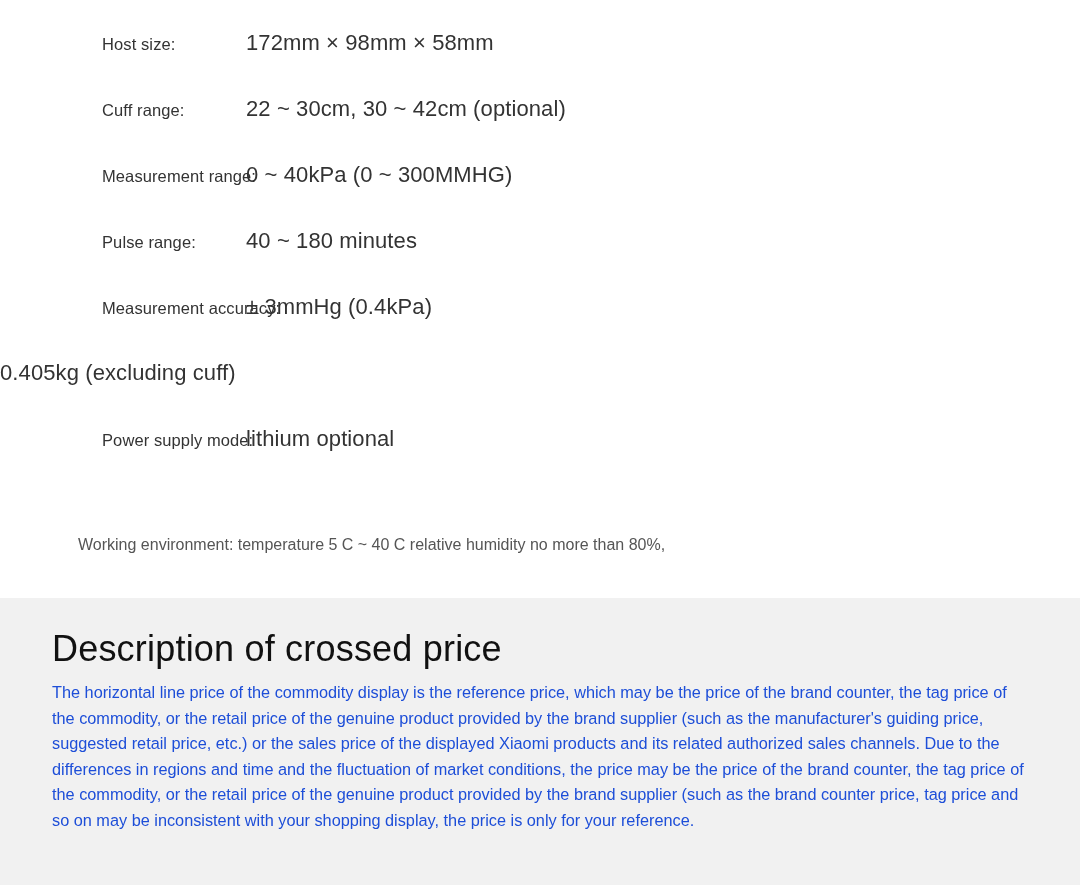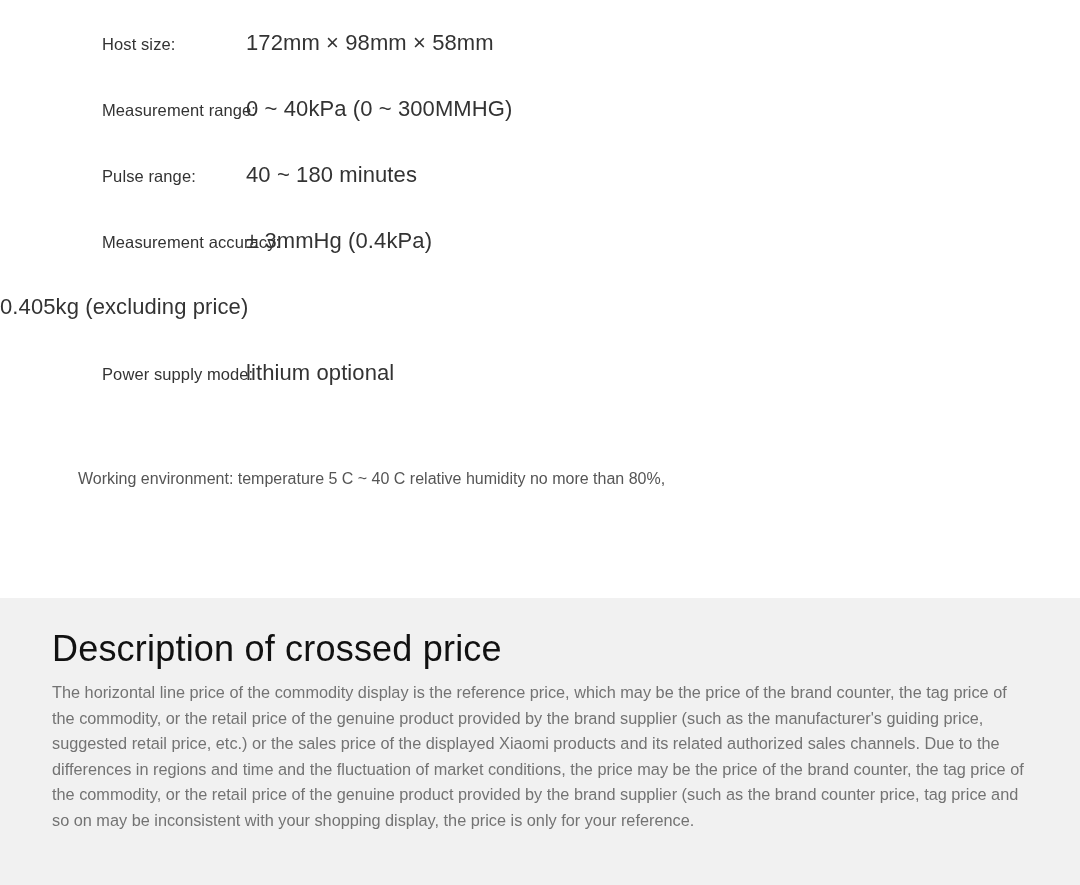--- a/index.html
+++ b/index.html
@@ -71,56 +71,60 @@
   .crossed-title {
     font-size: 36px;
     font-weight: normal;
     color: #111111;
     margin: 0 0 10px 0;
     letter-spacing: 0.2px;
   }
   .crossed-text {
     font-size: 16.3px;
     line-height: 25.5px;
-    color: #737373;
+    color: #1d4ed8;
     margin: 0;
     max-width: 980px;
     text-align: left;
   }
 </style>
 </head>
 <body>
 
 <div class="page">
 
   <div class="spec-section">
 
     <div class="spec-row">
       <div class="spec-label">Host size:</div>
       <div class="spec-value">172mm × 98mm × 58mm</div>
     </div>
 
+    <div class="spec-row">
+      <div class="spec-label">Cuff range:</div>
+      <div class="spec-value">22 ~ 30cm, 30 ~ 42cm (optional)</div>
+    </div>
 
     <div class="spec-row">
       <div class="spec-label">Measurement range:</div>
       <div class="spec-value"> 0 ~ 40kPa (0 ~ 300MMHG)</div>
     </div>
 
     <div class="spec-row">
       <div class="spec-label">Pulse range:</div>
       <div class="spec-value">40 ~ 180 minutes</div>
     </div>
 
     <div class="spec-row">
       <div class="spec-label">Measurement accuracy:</div>
       <div class="spec-value">± 3mmHg (0.4kPa)</div>
     </div>
 
     <div class="spec-row">
-      <div class="spec-value">0.405kg (excluding price)</div>
+      <div class="spec-value">0.405kg (excluding cuff)</div>
     </div>
 
     <div class="spec-row">
       <div class="spec-label">Power supply mode:</div>
       <div class="spec-value"> lithium optional</div>
     </div>
 
   </div>
 
   <div class="footnote">

